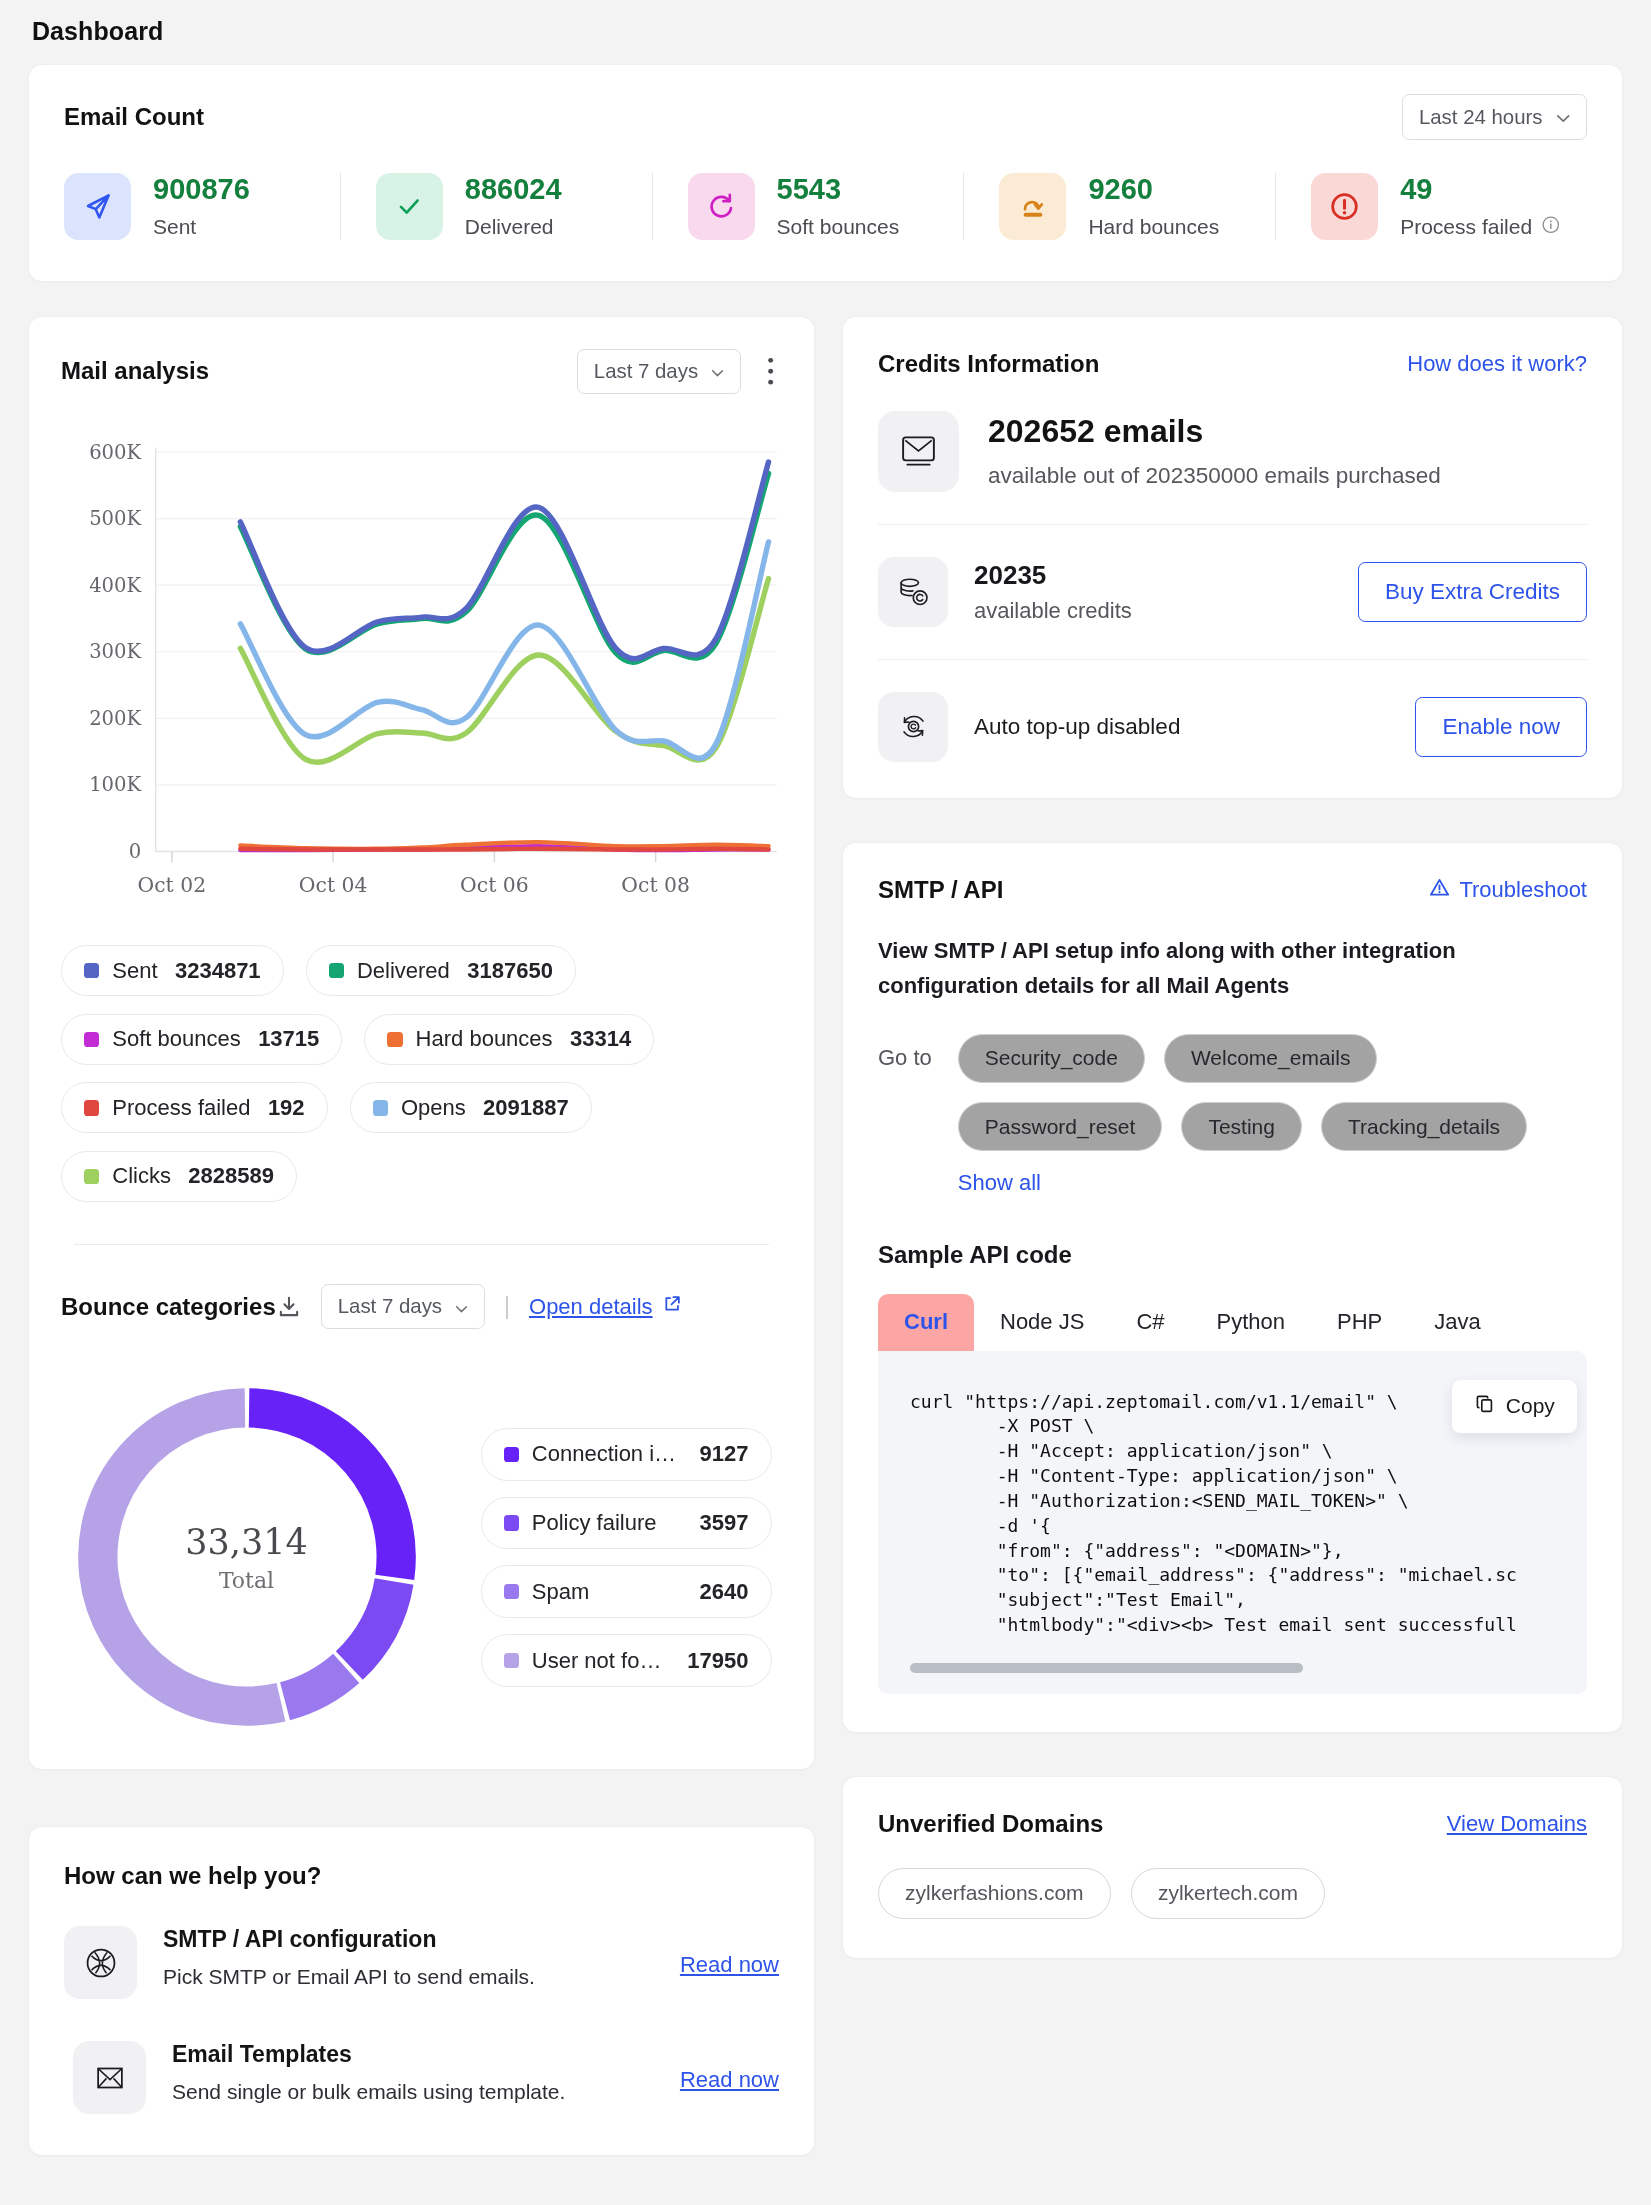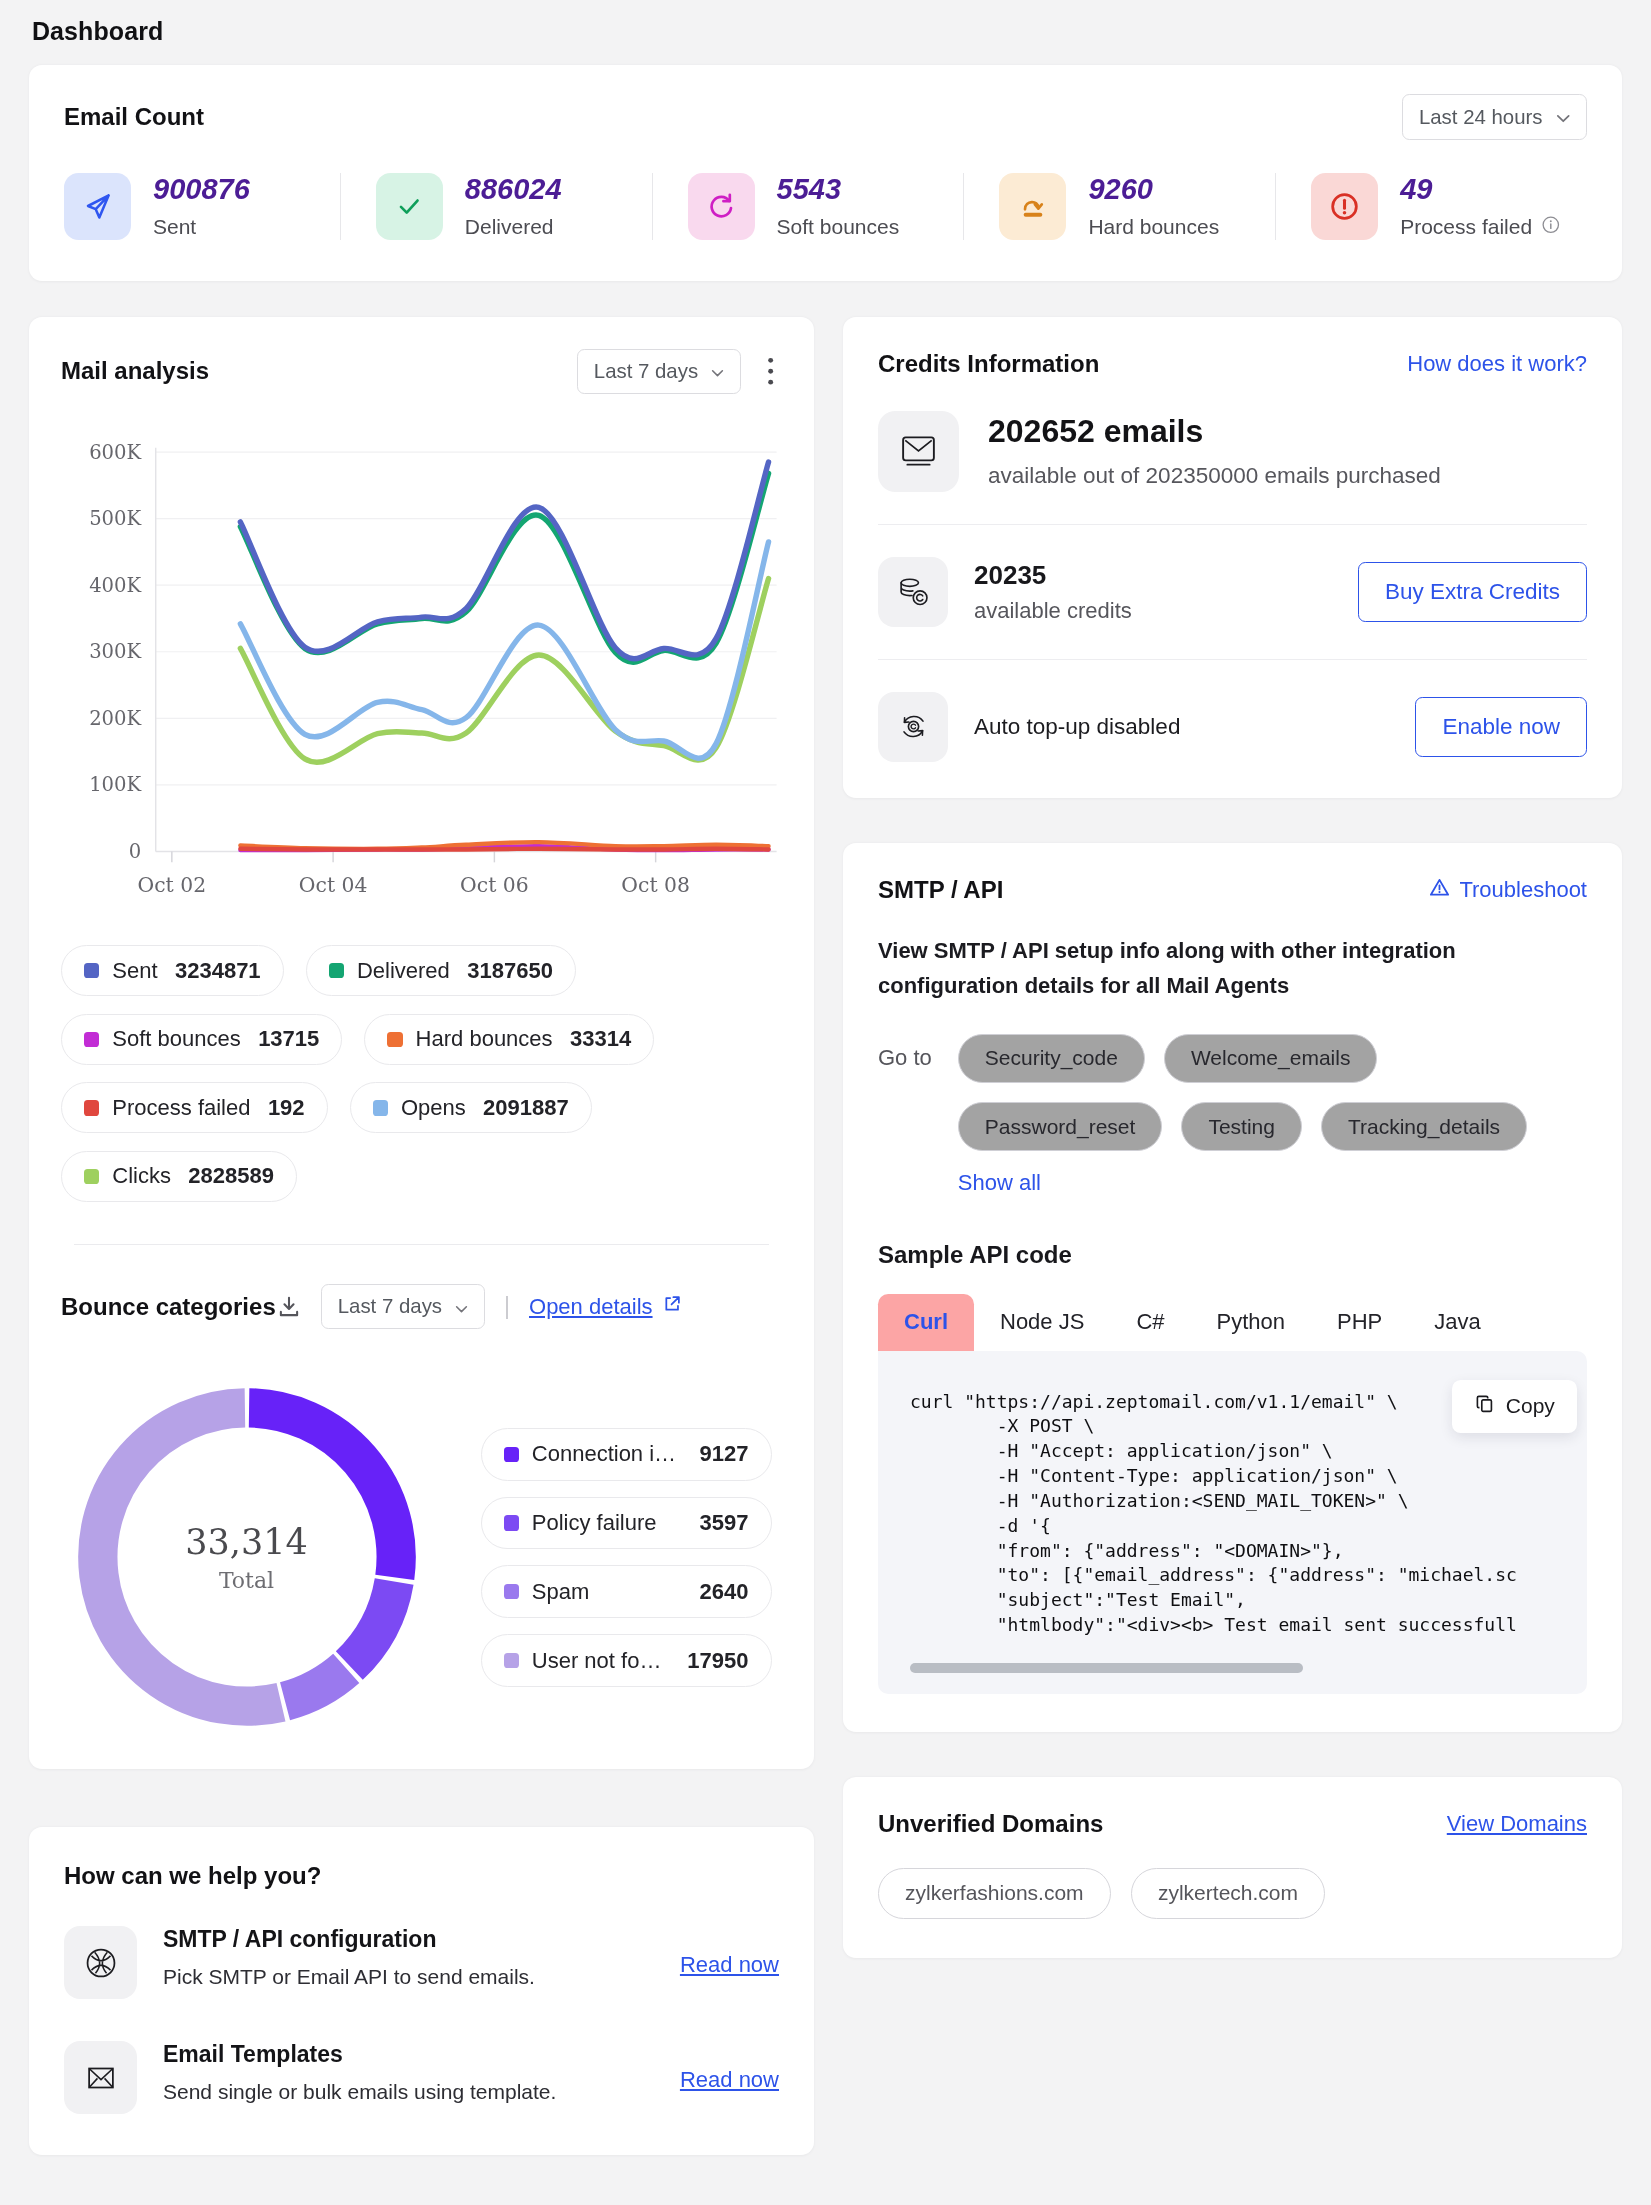--- a/index.html
+++ b/index.html
@@ -19,21 +19,21 @@
   .card-head { display:flex; align-items:center; justify-content:space-between; }
   .card-title { font-size:24px; font-weight:700; color:#121215; }
   .select-pill { display:inline-flex; align-items:center; gap:13px; border:1.5px solid #dcdce0; border-radius:7.3px;
     padding:10.2px 16px; font-size:20.4px; color:#55595f; background:#fff; cursor:pointer; }
   .select-pill svg { flex:0 0 auto; }
 
   .stats-row { display:flex; margin-top:33px; }
   .stat { flex:1 1 0; display:flex; align-items:center; gap:22px; }
   .stat + .stat { border-left:1.5px solid #e7e7ea; padding-left:35px; }
   .stat-icon { width:67px; height:67px; border-radius:14.5px; display:flex; align-items:center; justify-content:center; flex:0 0 auto; }
-  .stat-value { font-size:29px; font-weight:700; color:#4c1d95;font-style:italic; }
+  .stat-value { font-size:29px; font-weight:700; color:#15803d; }
   .stat-label { font-size:21px; color:#4c4c52; margin-top:8.7px; display:flex; align-items:center; gap:8.7px; }
 
   
   .columns { display:flex; gap:29px; margin-top:36px; align-items:flex-start; }
   .col-left { width:785px; flex:0 0 auto; }
   .col-right { flex:1 1 auto; }
 
   
   .analysis-card { padding:32px 32px 41px; }
   .head-controls { display:flex; align-items:center; gap:19px; }
@@ -60,21 +60,21 @@
     pointer-events:none; font-family:"DejaVu Serif", serif; }
   .donut-total { font-size:35px; color:#4a4a4e; }
   .donut-total-label { font-size:22px; color:#6d6d72; margin-top:5.8px; }
   .bounce-legend { display:flex; flex-direction:column; gap:16px; width:291px; }
   .bounce-legend .legend-pill { justify-content:space-between; padding:12.4px 22px; }
   .bl-left { display:flex; align-items:center; gap:13px; }
 
   
   .help-card { margin-top:58px; padding:35px 35px 41px; }
   .help-item { display:flex; gap:26px; margin-top:36px; }
-  .help-item + .help-item { margin-top:42px; }
+  .help-item + .help-item { margin-top:42px;margin-left:9px; }
   .help-icon { width:73px; height:73px; border-radius:16px; background:#f1f1f3; display:flex; align-items:center; justify-content:center; flex:0 0 auto; }
   .help-body { flex:1 1 auto; }
   .help-title { font-size:23px; font-weight:700; color:#141417; }
   .help-desc { font-size:21px; color:#2d2d33; margin-top:11.6px; }
   .help-link { margin-top:4.4px; }
 
   
   .credits-card { padding:33px 35px 36px; }
   .cred-row1 { display:flex; align-items:center; gap:29px; margin-top:33px; }
   .big-icon { width:81px; height:81px; border-radius:17.4px; background:#f1f1f3; display:flex; align-items:center; justify-content:center; flex:0 0 auto; }

